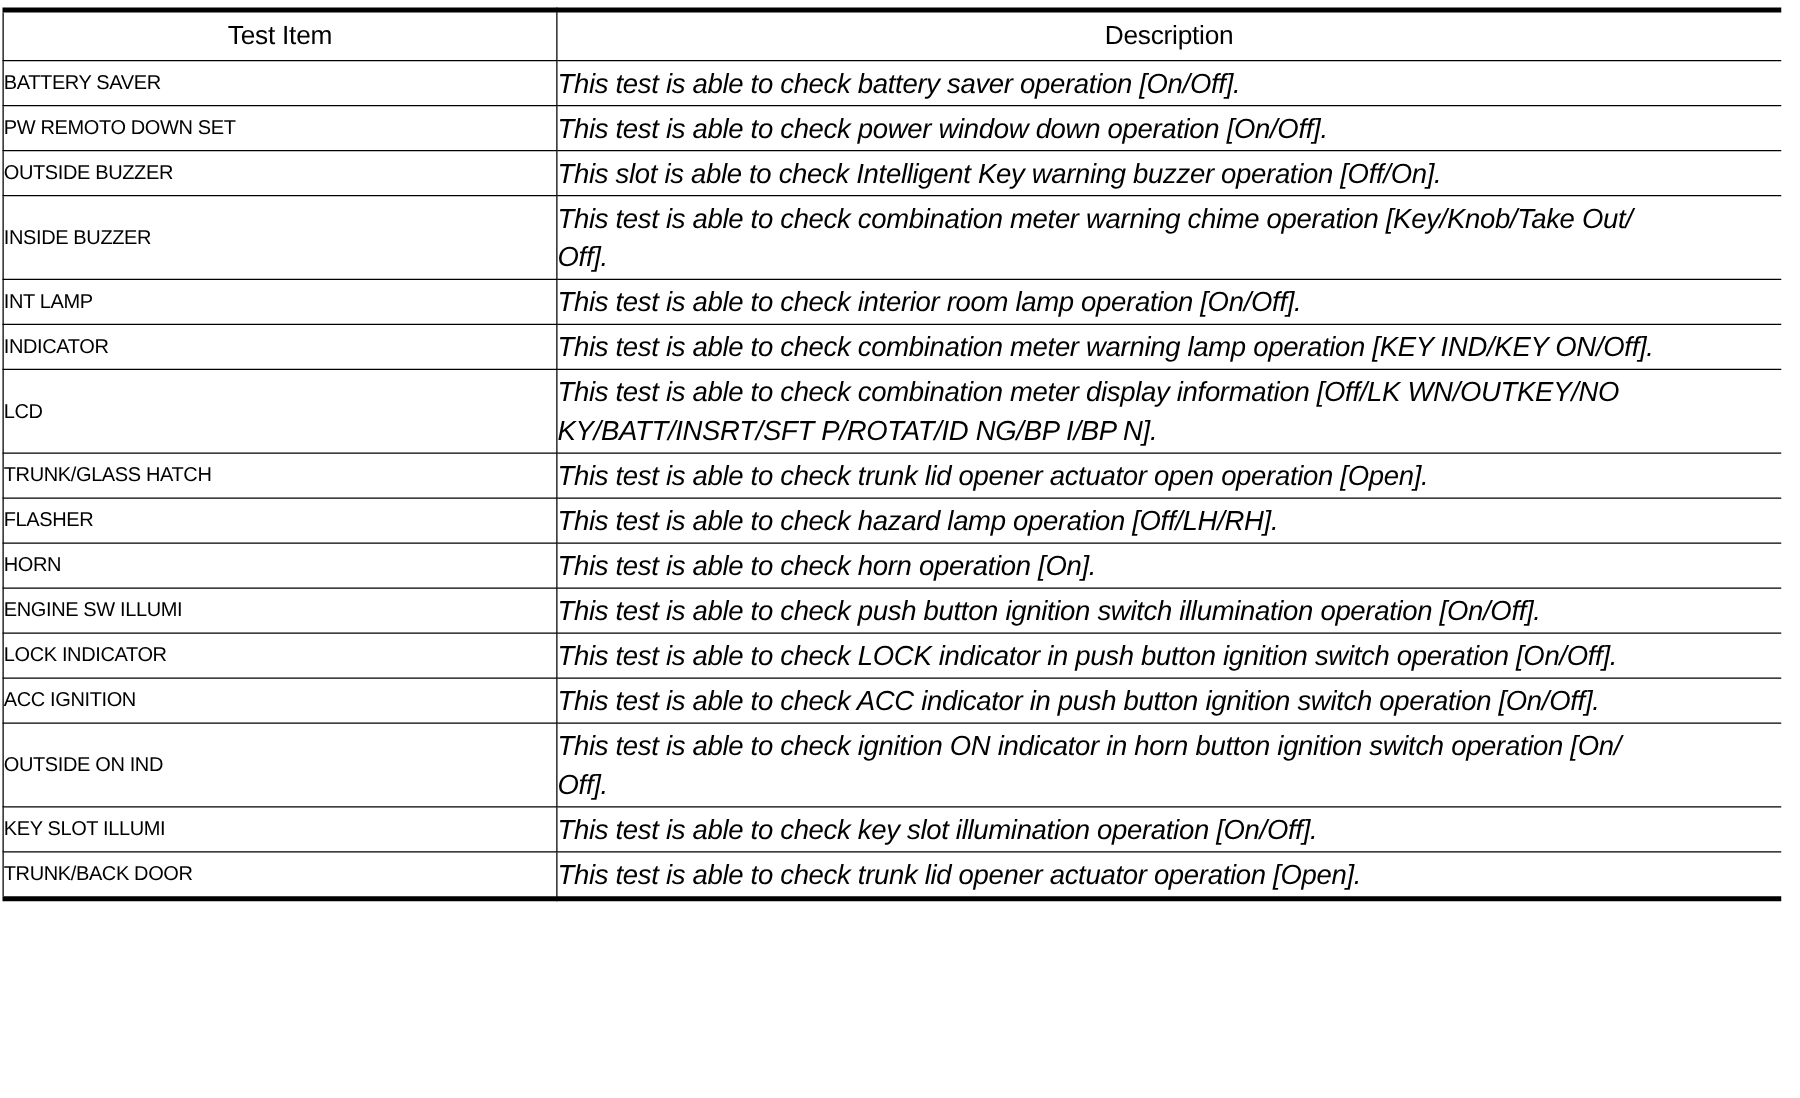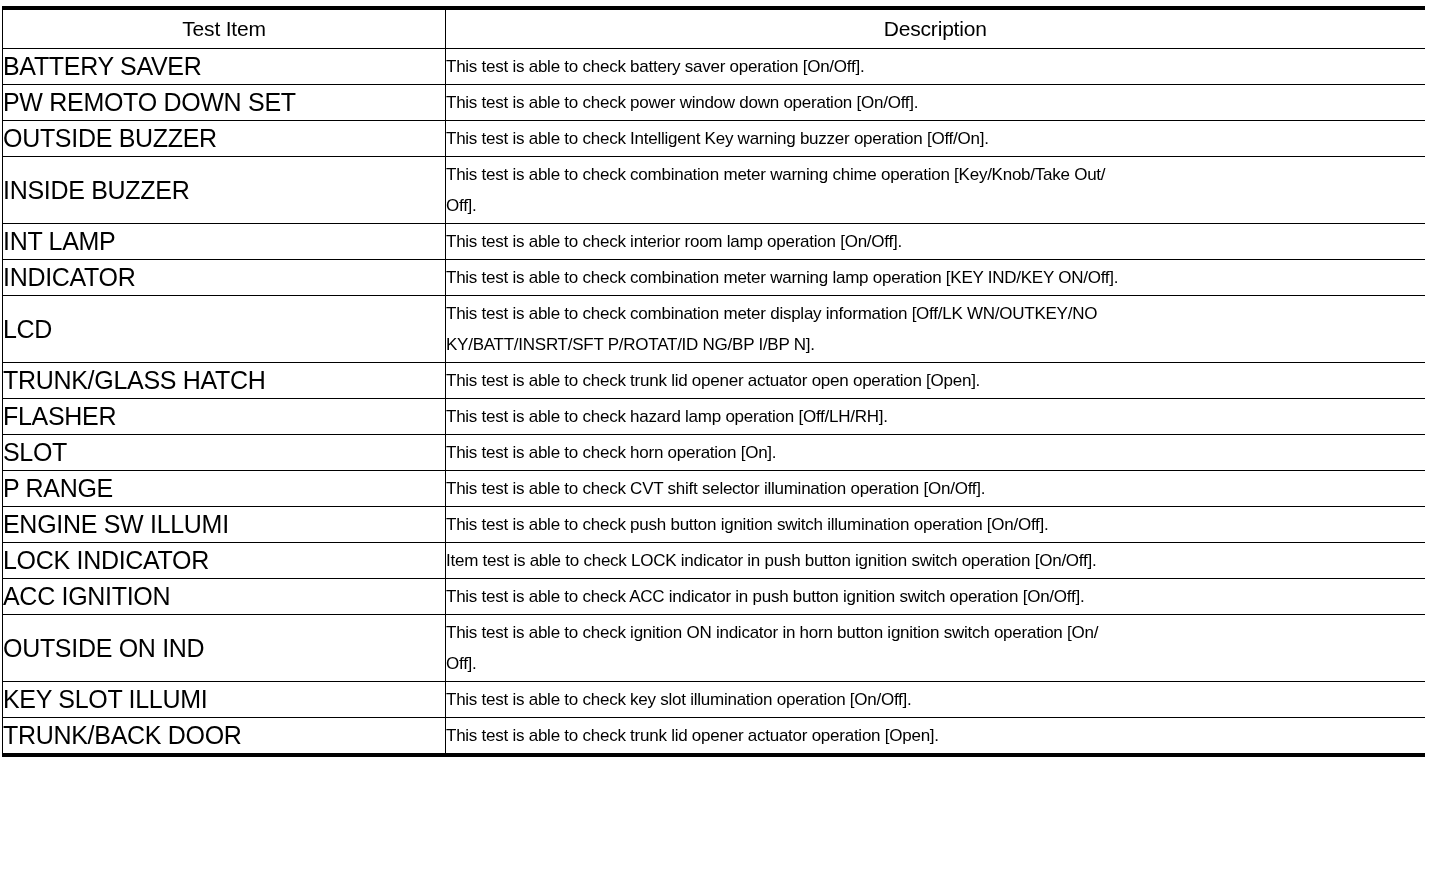--- a/index.html
+++ b/index.html
@@ -70,32 +70,33 @@
   th.item, th.desc {
     font-weight: normal;
     font-size: 21px;
     text-align: center;
     height: 38px;
     line-height: 26px;
     letter-spacing: -0.2px;
   }
 
   td.item {
-    font-size: 25px;
+    font-size: 16px;
     line-height: 27px;
     letter-spacing: -0.3px;
     padding: 6px 0 6px 18px;
     white-space: nowrap;
   }
 
   td.desc {
-    font-size: 17px;
+    font-size: 22px;
     line-height: 31px;
     letter-spacing: -0.25px;
     padding: 7px 14px 7px 20px;
+    font-style: italic;
   }
 
   tr.row-1line td.item,
   tr.row-1line td.desc { height: 35px; }
 
   tr.row-2line td.item,
   tr.row-2line td.desc { height: 66px; }
 
   tr.row-2line td.desc { line-height: 31px; }
 
@@ -122,21 +123,21 @@
           <tr class="row-1line">
             <td class="item">BATTERY SAVER</td>
             <td class="desc">This test is able to check battery saver operation [On/Off].</td>
           </tr>
           <tr class="row-1line">
             <td class="item">PW REMOTO DOWN SET</td>
             <td class="desc">This test is able to check power window down operation [On/Off].</td>
           </tr>
           <tr class="row-1line">
             <td class="item">OUTSIDE BUZZER</td>
-            <td class="desc">This test is able to check Intelligent Key warning buzzer operation [Off/On].</td>
+            <td class="desc">This slot is able to check Intelligent Key warning buzzer operation [Off/On].</td>
           </tr>
           <tr class="row-2line">
             <td class="item">INSIDE BUZZER</td>
             <td class="desc"><span class="nowrapseg">This test is able to check combination meter warning chime operation [Key/Knob/Take Out/</span><br><span class="nowrapseg">Off].</span></td>
           </tr>
           <tr class="row-1line">
             <td class="item">INT LAMP</td>
             <td class="desc">This test is able to check interior room lamp operation [On/Off].</td>
           </tr>
           <tr class="row-1line">
@@ -149,34 +150,30 @@
           </tr>
           <tr class="row-1line">
             <td class="item">TRUNK/GLASS HATCH</td>
             <td class="desc">This test is able to check trunk lid opener actuator open operation [Open].</td>
           </tr>
           <tr class="row-1line">
             <td class="item">FLASHER</td>
             <td class="desc">This test is able to check hazard lamp operation [Off/LH/RH].</td>
           </tr>
           <tr class="row-1line">
-            <td class="item">SLOT</td>
+            <td class="item">HORN</td>
             <td class="desc">This test is able to check horn operation [On].</td>
-          </tr>
-          <tr class="row-1line">
-            <td class="item">P RANGE</td>
-            <td class="desc">This test is able to check CVT shift selector illumination operation [On/Off].</td>
           </tr>
           <tr class="row-1line">
             <td class="item">ENGINE SW ILLUMI</td>
             <td class="desc">This test is able to check push button ignition switch illumination operation [On/Off].</td>
           </tr>
           <tr class="row-1line">
             <td class="item">LOCK INDICATOR</td>
-            <td class="desc">Item test is able to check LOCK indicator in push button ignition switch operation [On/Off].</td>
+            <td class="desc">This test is able to check LOCK indicator in push button ignition switch operation [On/Off].</td>
           </tr>
           <tr class="row-1line">
             <td class="item">ACC IGNITION</td>
             <td class="desc">This test is able to check ACC indicator in push button ignition switch operation [On/Off].</td>
           </tr>
           <tr class="row-2line">
             <td class="item">OUTSIDE ON IND</td>
             <td class="desc"><span class="nowrapseg">This test is able to check ignition ON indicator in horn button ignition switch operation [On/</span><br><span class="nowrapseg">Off].</span></td>
           </tr>
           <tr class="row-1line">

